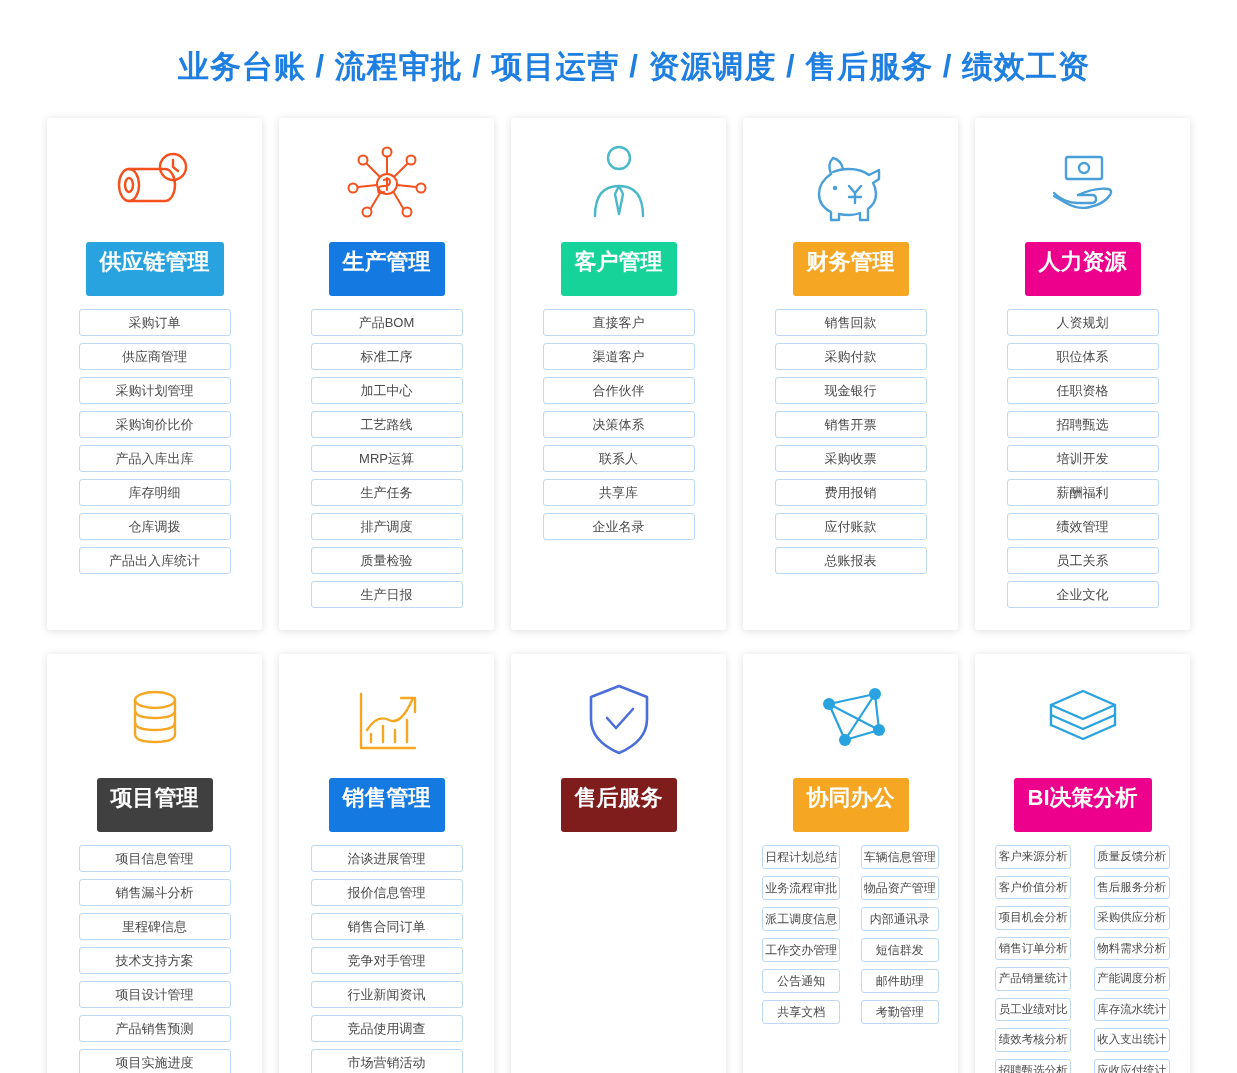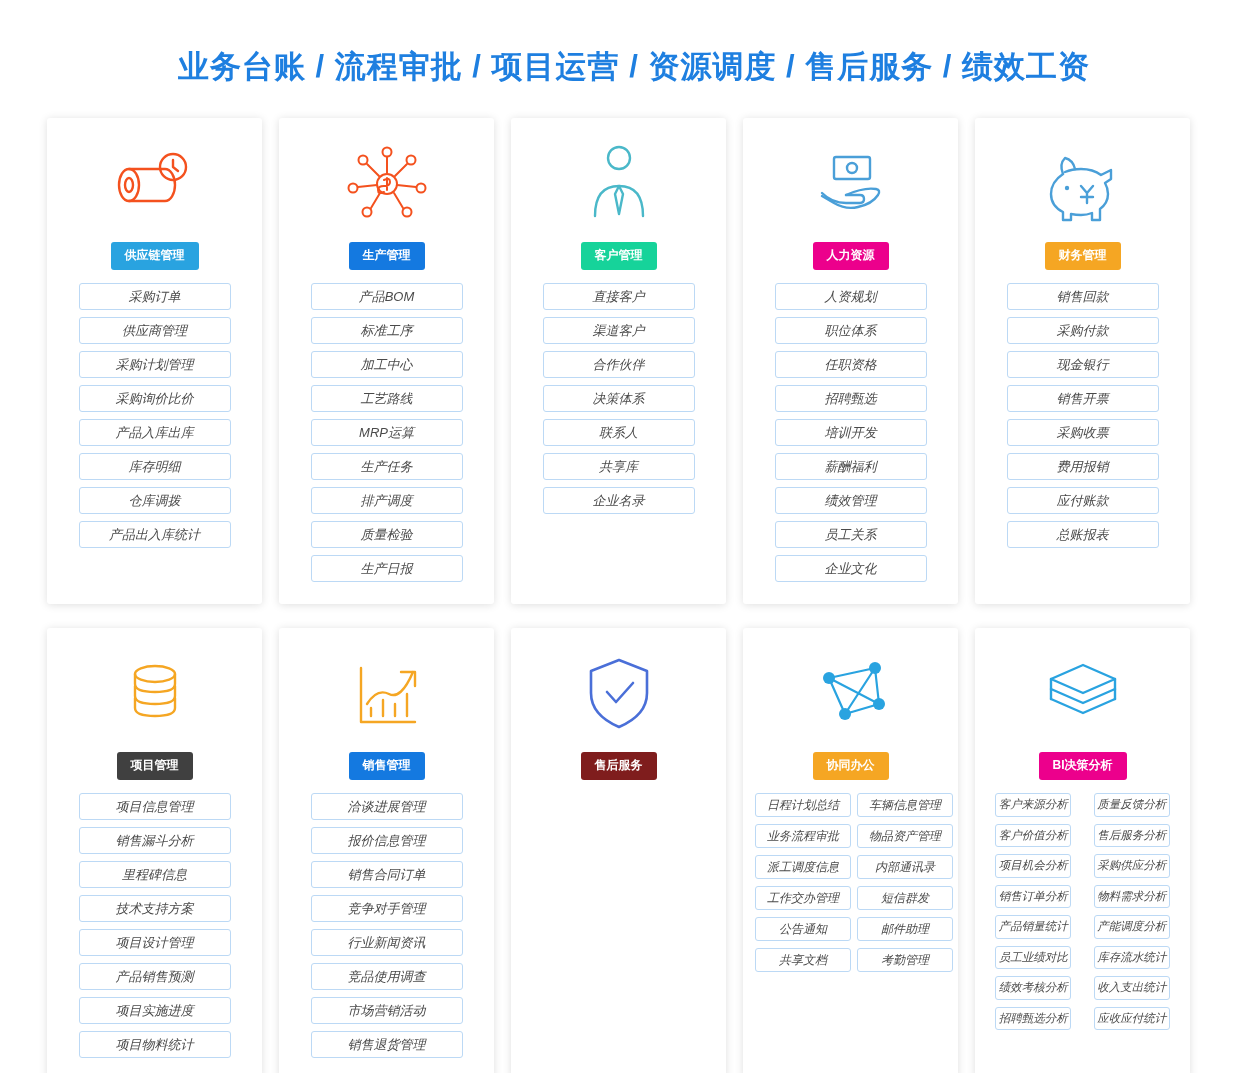--- a/index.html
+++ b/index.html
@@ -48,35 +48,34 @@
   .icon-wrap {
     height: 96px;
     display: flex;
     align-items: center;
     justify-content: center;
     margin-bottom: 10px;
   }
   .cat-label {
     display: inline-block;
     color: #ffffff;
-    font-size: 12px;
+    font-size: 22px;
     font-weight: bold;
-    padding: 5px 14px 6px 14px;
+    padding: 5px 14px 19px 14px;
     border-radius: 3px;
     margin-bottom: 13px;
     white-space: nowrap;
     text-align: center;
   }
   .items {
     display: flex;
     flex-direction: column;
     gap: 7px;
     width: 100%;
     align-items: center;
-    font-style: italic;
   }
   .item {
     border: 1px solid #bcd9f5;
     border-radius: 3px;
     color: #4a4a4a;
     font-size: 13px;
     line-height: 1;
     padding: 6px 8px;
     width: 152px;
     text-align: center;
@@ -88,21 +87,21 @@
   
   .items.two-col {
     display: grid;
     grid-template-columns: repeat(2, 1fr);
     column-gap: 6px;
     row-gap: 7px;
     width: 100%;
     justify-items: center;
   }
   .items.two-col .item {
-    width: 96px;
+    width: 78px;
     font-size: 12px;
     padding: 5px 2px;
   }
   .items.two-col.narrow .item {
     width: 76px;
     font-size: 11.5px;
   }
   svg { display:block; }
 </style>
 </head>
@@ -187,64 +186,64 @@
         <div class="item">合作伙伴</div>
         <div class="item">决策体系</div>
         <div class="item">联系人</div>
         <div class="item">共享库</div>
         <div class="item">企业名录</div>
       </div>
     </div>
 
     <div class="card">
       <div class="icon-wrap">
+        <svg width="92" height="80" viewBox="0 0 92 80">
+          <g fill="none" stroke="#4a9fd8" stroke-width="2.4" stroke-linecap="round" stroke-linejoin="round">
+            <path d="M26 30 q-12 8 -12 20 q0 12 12 18 v8 h8 v-6 q5 1 10 1 q6 0 11 -2 v7 h8 v-11 q8 -6 8 -15 q0 -6 -3 -11 l6 -4 v-9 l-10 5 q-8 -6 -20 -6 q-9 0 -16 3"></path>
+            <path d="M26 30 q-4 -10 2 -16 q8 2 10 11"></path>
+            <circle cx="30" cy="44" r="2.2" fill="#4a9fd8" stroke="none"></circle>
+            <path d="M44 42 l6 7 l6 -7 M50 49 v10 M44 53 h12"></path>
+          </g>
+        </svg>
+      </div>
+      <div class="cat-label" style="background:#f5a623">财务管理</div>
+      <div class="items">
+        <div class="item">销售回款</div>
+        <div class="item">采购付款</div>
+        <div class="item">现金银行</div>
+        <div class="item">销售开票</div>
+        <div class="item">采购收票</div>
+        <div class="item">费用报销</div>
+        <div class="item">应付账款</div>
+        <div class="item">总账报表</div>
+      </div>
+    </div>
+
+    <div class="card">
+      <div class="icon-wrap">
         <svg width="86" height="78" viewBox="0 0 86 78">
           <g fill="none" stroke="#4a9fd8" stroke-width="2.4" stroke-linecap="round" stroke-linejoin="round">
             <rect x="26" y="12" width="36" height="22" rx="2"></rect>
             <circle cx="44" cy="23" r="5"></circle>
             <path d="M14 48 q10 10 24 10 h14 q4 0 4 -4 q0 -4 -4 -4 h-14"></path>
             <path d="M38 50 q18 -8 30 -6 q5 1 2 6 q-6 9 -20 12 q-12 3 -24 -4 l-12 -7"></path>
           </g>
         </svg>
       </div>
       <div class="cat-label" style="background:#ec008c">人力资源</div>
       <div class="items">
         <div class="item">人资规划</div>
         <div class="item">职位体系</div>
         <div class="item">任职资格</div>
         <div class="item">招聘甄选</div>
         <div class="item">培训开发</div>
         <div class="item">薪酬福利</div>
         <div class="item">绩效管理</div>
         <div class="item">员工关系</div>
         <div class="item">企业文化</div>
-      </div>
-    </div>
-
-    <div class="card">
-      <div class="icon-wrap">
-        <svg width="92" height="80" viewBox="0 0 92 80">
-          <g fill="none" stroke="#4a9fd8" stroke-width="2.4" stroke-linecap="round" stroke-linejoin="round">
-            <path d="M26 30 q-12 8 -12 20 q0 12 12 18 v8 h8 v-6 q5 1 10 1 q6 0 11 -2 v7 h8 v-11 q8 -6 8 -15 q0 -6 -3 -11 l6 -4 v-9 l-10 5 q-8 -6 -20 -6 q-9 0 -16 3"></path>
-            <path d="M26 30 q-4 -10 2 -16 q8 2 10 11"></path>
-            <circle cx="30" cy="44" r="2.2" fill="#4a9fd8" stroke="none"></circle>
-            <path d="M44 42 l6 7 l6 -7 M50 49 v10 M44 53 h12"></path>
-          </g>
-        </svg>
-      </div>
-      <div class="cat-label" style="background:#f5a623">财务管理</div>
-      <div class="items">
-        <div class="item">销售回款</div>
-        <div class="item">采购付款</div>
-        <div class="item">现金银行</div>
-        <div class="item">销售开票</div>
-        <div class="item">采购收票</div>
-        <div class="item">费用报销</div>
-        <div class="item">应付账款</div>
-        <div class="item">总账报表</div>
       </div>
     </div>
 
     <div class="card">
       <div class="icon-wrap">
         <svg width="86" height="80" viewBox="0 0 86 80">
           <g fill="none" stroke="#f5a623" stroke-width="2.4" stroke-linecap="round" stroke-linejoin="round">
             <ellipse cx="43" cy="20" rx="20" ry="8"></ellipse>
             <path d="M23 20 v10 q0 8 20 8 q20 0 20 -8 v-10"></path>
             <path d="M23 32 v10 q0 8 20 8 q20 0 20 -8 v-10"></path>

